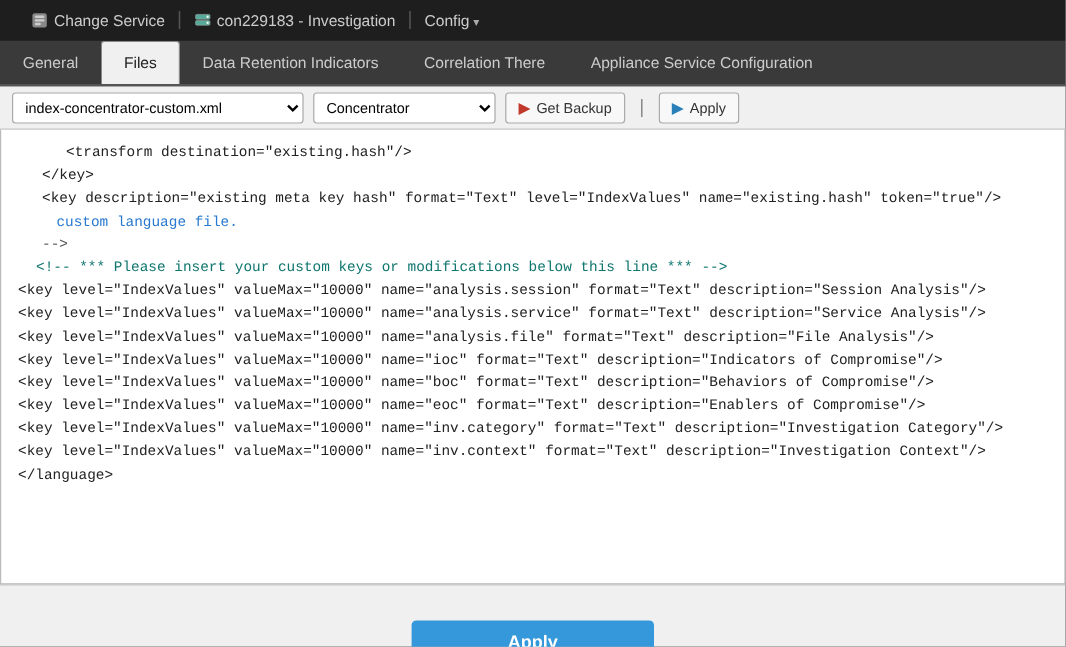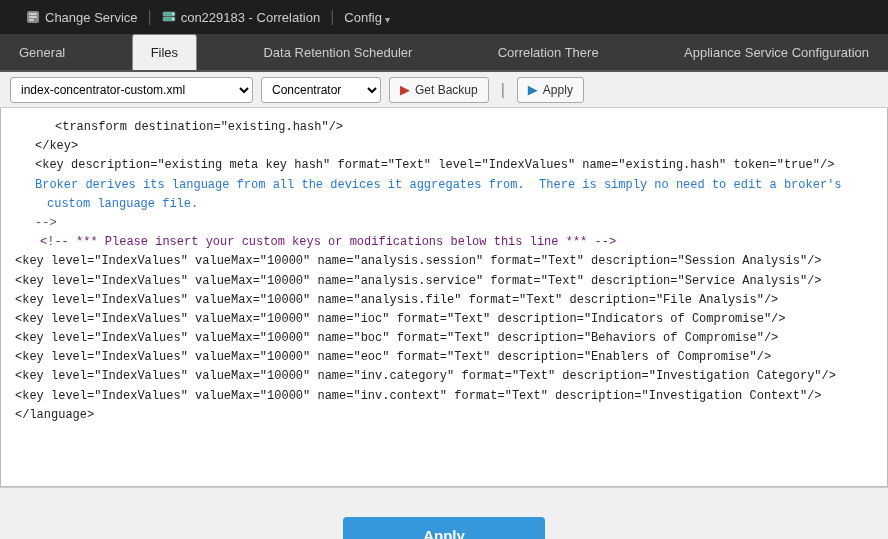--- a/index.html
+++ b/index.html
@@ -46,21 +46,20 @@
     }
 
     
     .tabs-bar {
       background: #3a3a3a;
       height: 38px;
       display: flex;
       align-items: flex-end;
       padding: 0 0 0 0;
       border-bottom: 2px solid #555;
-      justify-content: space-between;
     }
     .tab {
       padding: 8px 18px;
       color: #ccc;
       font-size: 13px;
       cursor: pointer;
       border-top: 1px solid transparent;
       border-left: 1px solid transparent;
       border-right: 1px solid transparent;
       background: transparent;
@@ -90,21 +89,21 @@
     .toolbar-select {
       height: 26px;
       font-size: 12px;
       border: 1px solid #aaa;
       border-radius: 3px;
       background: white;
       padding: 0 6px;
       cursor: pointer;
     }
     .toolbar-select.wide { width: 243px; }
-    .toolbar-select.medium { width: 120px; }
+    .toolbar-select.medium { width: 152px; }
     .toolbar-separator {
       color: #888;
       font-size: 16px;
       margin: 0 4px;
     }
     .toolbar-btn {
       height: 26px;
       padding: 0 10px;
       font-size: 12px;
       border: 1px solid #aaa;
@@ -183,38 +182,38 @@
     <span>Change Service</span>
   </div>
   <span class="title-bar-separator">|</span>
   <div class="title-bar-item">
     <svg width="14" height="14" viewBox="0 0 14 14">
       <rect x="1" y="2" width="12" height="4" rx="1" fill="#5a9" stroke="#aaa" stroke-width="0.5"></rect>
       <rect x="1" y="7" width="12" height="4" rx="1" fill="#5a9" stroke="#aaa" stroke-width="0.5"></rect>
       <circle cx="11" cy="4" r="1" fill="#efe"></circle>
       <circle cx="11" cy="9" r="1" fill="#efe"></circle>
     </svg>
-    <span>con229183 - Correlation</span>
+    <span>con229183 - Investigation</span>
   </div>
   <span class="title-bar-separator">|</span>
   <div class="config-dropdown">
     <span>Config</span>
     <span class="arrow">▾</span>
   </div>
 </div>
 
 <div class="tabs-bar">
   <div class="tab">
     <span>General</span>
   </div>
   <div class="tab active">
     <span>Files</span>
   </div>
   <div class="tab">
-    <span>Data Retention Scheduler</span>
+    <span>Data Retention Indicators</span>
   </div>
   <div class="tab">
     <span>Correlation There</span>
   </div>
   <div class="tab">
     <span>Appliance Service Configuration</span>
   </div>
 </div>
 
 <div class="toolbar-row">
@@ -233,25 +232,24 @@
     <span class="btn-icon-blue">▶</span>
     <span>Apply</span>
   </button>
 </div>
 
 <div class="content-area" id="content-area">
 <div style="margin-left: 40px; white-space: pre; display: block;">&lt;transform destination="existing.hash"/&gt;</div>
     <div style="margin-left: 20px; white-space: pre; display: block;">&lt;/key&gt;</div>
     <div style="margin-left: 20px; white-space: pre; display: block;">&lt;key description="existing meta key hash" format="Text" level="IndexValues" name="existing.hash" token="true"/&gt;</div>
     <div style="margin-left: 0px; white-space: pre; display: block;"></div>
-    <div style="margin-left: 20px; white-space: pre; display: block; color: rgb(40, 121, 208);">Broker derives its language from all the devices it aggregates from.  There is simply no need to edit a broker's</div>
     <div style="margin-left: 32px; white-space: pre; display: block; color: rgb(40, 121, 208);">custom language file.</div>
     <div style="margin-left: 20px; white-space: pre; display: block; color: rgb(85, 85, 85);">--&gt;</div>
     <div style="margin-left: 0px; white-space: pre; display: block;"></div>
-    <div style="margin-left: 25px; white-space: pre; display: block; color: #701a75;">&lt;!-- *** Please insert your custom keys or modifications below this line *** --&gt;</div>
+    <div style="margin-left: 15px; white-space: pre; display: block; color: #0f766e;">&lt;!-- *** Please insert your custom keys or modifications below this line *** --&gt;</div>
     <div style="margin-left: 0px; white-space: pre; display: block;"></div>
     <div style="margin-left: 0px; white-space: pre; display: block;">&lt;key level="IndexValues" valueMax="10000" name="analysis.session" format="Text" description="Session Analysis"/&gt;</div>
     <div style="margin-left: 0px; white-space: pre; display: block;">&lt;key level="IndexValues" valueMax="10000" name="analysis.service" format="Text" description="Service Analysis"/&gt;</div>
     <div style="margin-left: 0px; white-space: pre; display: block;">&lt;key level="IndexValues" valueMax="10000" name="analysis.file" format="Text" description="File Analysis"/&gt;</div>
     <div style="margin-left: 0px; white-space: pre; display: block;">&lt;key level="IndexValues" valueMax="10000" name="ioc" format="Text" description="Indicators of Compromise"/&gt;</div>
     <div style="margin-left: 0px; white-space: pre; display: block;">&lt;key level="IndexValues" valueMax="10000" name="boc" format="Text" description="Behaviors of Compromise"/&gt;</div>
     <div style="margin-left: 0px; white-space: pre; display: block;">&lt;key level="IndexValues" valueMax="10000" name="eoc" format="Text" description="Enablers of Compromise"/&gt;</div>
     <div style="margin-left: 0px; white-space: pre; display: block;">&lt;key level="IndexValues" valueMax="10000" name="inv.category" format="Text" description="Investigation Category"/&gt;</div>
     <div style="margin-left: 0px; white-space: pre; display: block;">&lt;key level="IndexValues" valueMax="10000" name="inv.context" format="Text" description="Investigation Context"/&gt;</div>
     <div style="margin-left: 0px; white-space: pre; display: block;"></div>

